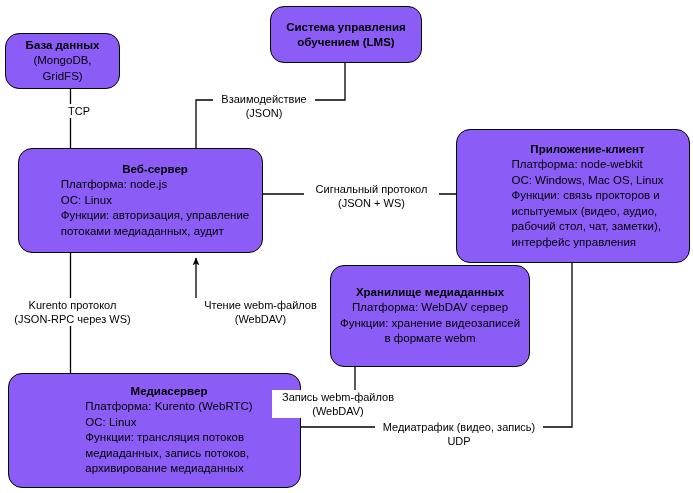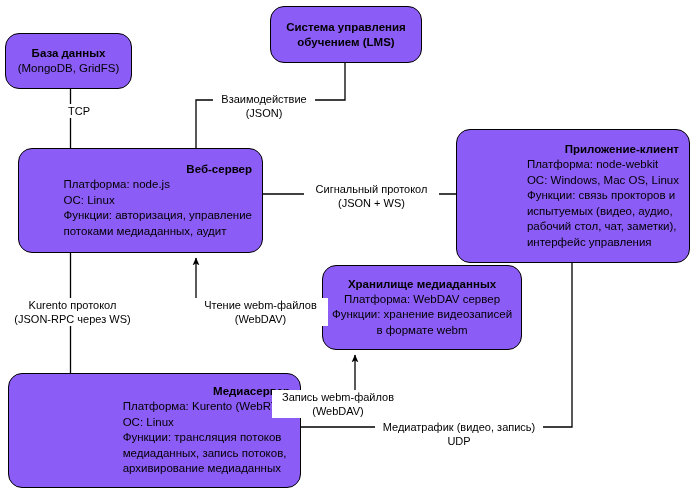--- a/index.html
+++ b/index.html
@@ -39,21 +39,21 @@
     line-height: 15px;
     white-space: pre-line;
   }
   .node .body {
     font-size: 11.5px;
     line-height: 15.5px;
     white-space: pre-line;
   }
   .node.center { align-items: center; text-align: center; }
   .node.center .title, .node.center .body { text-align: center; }
-  .node.leftal { align-items: flex-end; text-align: left; padding-left: 39px; }
+  .node.leftal { align-items: center; text-align: left; padding-left: 39px; }
   .node.leftal .title, .node.leftal .body { text-align: left; }
   .pad-l { padding-left: 22px; padding-right: 10px; }
   .pad-c { padding-left: 8px; padding-right: 8px; }
 
   .edge-label {
     position: absolute;
     font-size: 11px;
     line-height: 14px;
     color: #000000;
     background: #ffffff;
@@ -78,21 +78,21 @@
         <path d="M 196 148 L 196 100 L 345 100 L 345 63"></path>
         <path d="M 263 194 L 456 194"></path>
         <path d="M 196 313 L 196 258" marker-end="url(#arrowhead)"></path>
         <path d="M 70.5 253 L 70.5 373"></path>
         <path d="M 263 397 L 355 397 L 355 355" marker-end="url(#arrowhead)"></path>
         <path d="M 263 427 L 572 427 L 572 263"></path>
       </g>
   </svg>
 
   <div id="node-layer">
-      <div class="node center pad-c" style="left: 5px; top: 33px; width: 127px; height: 56px;">
+      <div class="node center pad-c" style="left: 5px; top: 33px; width: 115px; height: 56px;">
         <div class="title">База данных</div>
         <div class="body">(MongoDB, GridFS)</div>
       </div>
       <div class="node center pad-c" style="left: 270px; top: 6px; width: 152px; height: 57px;">
         <div class="title">Система управления
 обучением (LMS)</div>
       </div>
       <div class="node leftal pad-l" style="left: 18px; top: 148px; width: 245px; height: 105px;">
         <div class="title">Веб-сервер</div>
         <div class="body">Платформа: node.js
@@ -102,21 +102,21 @@
       </div>
       <div class="node leftal pad-l" style="left: 456px; top: 129px; width: 234px; height: 134px;">
         <div class="title">Приложение-клиент</div>
         <div class="body">Платформа: node-webkit
 ОС: Windows, Mac OS, Linux
 Функции: связь прокторов и
 испытуемых (видео, аудио,
 рабочий стол, чат, заметки),
 интерфейс управления</div>
       </div>
-      <div class="node center pad-c" style="left: 322px; top: 265px; width: 200px; height: 85px;">
+      <div class="node center pad-c" style="left: 330px; top: 265px; width: 200px; height: 102px;">
         <div class="title">Хранилище медиаданных</div>
         <div class="body">Платформа: WebDAV сервер
 Функции: хранение видеозаписей
 в формате webm</div>
       </div>
       <div class="node leftal pad-l" style="left: 8px; top: 373px; width: 293px; height: 115px;">
         <div class="title">Медиасервер</div>
         <div class="body">Платформа: Kurento (WebRTC)
 ОС: Linux
 Функции: трансляция потоков

